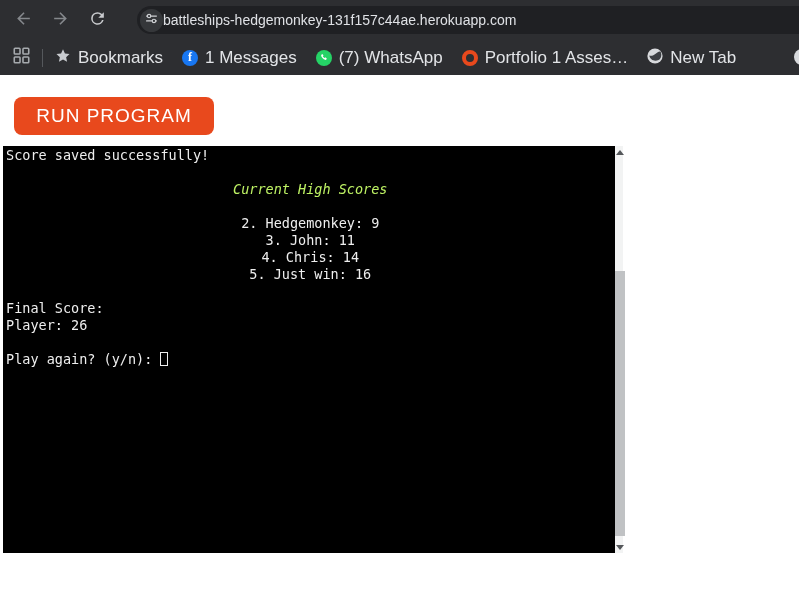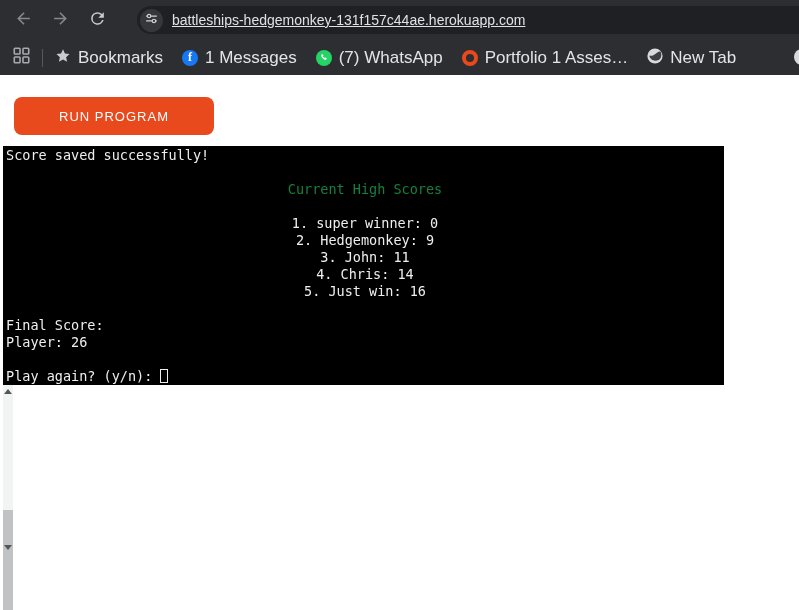--- a/index.html
+++ b/index.html
@@ -8,51 +8,51 @@
   .window { position:relative; width:799px; height:610px; background:#fff; }
 
   
   .topbar { height:40px; background:#2d2e31; display:flex; align-items:center; padding-left:12px; }
   .nav-btn { width:22px; height:22px; display:flex; align-items:center; justify-content:center;
              margin-right:15px; border-radius:50%; cursor:pointer; flex:0 0 auto; }
   .omnibox { flex:1; height:28px; background:#1f2023; border-radius:14px 0 0 14px;
              margin-left:14px; display:flex; align-items:center; padding-left:3px; }
   .site-settings { width:23px; height:23px; border-radius:50%; background:#35373a;
                    display:flex; align-items:center; justify-content:center; flex:0 0 auto; }
-  .url-text { color:#dfe1e5; font-size:14px; margin-left:9px; white-space:nowrap;text-decoration:underline; }
+  .url-text { color:#dfe1e5; font-size:14px; white-space:nowrap; }
 
   
   .bookmarks { height:35px; background:#2d2e31; display:flex; align-items:center; padding-left:13px;
                position:relative; overflow:hidden; }
   .bm-sep { width:1px; height:18px; background:#55585c; margin:0 12px 0 12px; flex:0 0 auto; }
   .bm-item { display:flex; align-items:center; margin-right:19px; cursor:pointer; flex:0 0 auto; }
   .bm-label { color:#e2e4e7; font-size:17px; margin-left:7px; white-space:nowrap; }
   .fav { width:16px; height:16px; border-radius:50%; display:flex; align-items:center; justify-content:center; }
   .fav-fb { background:#1877f2; color:#fff; font-size:12px; font-weight:bold; font-family:"Liberation Serif",serif; }
   .fav-wa { background:#25d366; }
   .fav-yt { width:16px; height:12px; border-radius:3px; background:#fd0808; display:flex; align-items:center; justify-content:center; }
   .yt-tri { width:0; height:0; border-left:5px solid #fff; border-top:3px solid transparent; border-bottom:3px solid transparent; }
   .fav-ring { width:16px; height:16px; border-radius:50%; border:4.5px solid #e8491d; background:transparent; }
   .edge-circle { position:absolute; right:-11px; top:9px; width:16px; height:16px; border-radius:50%; background:#d8dadd; }
 
   
   .main { position:relative; width:799px; height:535px; background:#ffffff; }
   .run-btn { position:absolute; left:14px; top:22px; width:200px; height:38px;
              background:#e8491d; border:none; border-radius:8px; color:#ffffff;
-             font-size:13px; letter-spacing:1px; font-weight:500; cursor:pointer;
+             font-size:19px; letter-spacing:1px; font-weight:500; cursor:pointer;
              font-family:"Liberation Sans", sans-serif; }
 
   
-  .terminal { position:absolute; left:3px; top:71px; width:620px; height:407px; display:flex;flex-direction:column; }
+  .terminal { position:absolute; left:3px; top:71px; width:620px; height:407px; display:flex; }
   .term-screen { width:721px; height:407px; background:#000; padding:1px 0 0 3px;
                  font-family:"DejaVu Sans Mono", monospace; font-size:13.5px; line-height:17px;
                  color:#eeeeee; cursor:text; }
   .tline { height:17px; white-space:pre; }
   .tline.center { text-align:center; }
-  .tline.purple { color:#15803d; }
+  .tline.purple { color:#bef264;font-style:italic; }
   .tline.teal   { color:#2cc5b2; }
   .cursor { display:inline-block; width:8px; height:14px; border:1px solid #eeeeee;
             vertical-align:-2px; }
 
   .term-scrollbar { position:relative; width:10px; height:407px; background:#f2f3f3; }
   .sb-arrow { position:absolute; left:0; width:10px; height:12px; display:flex; align-items:center; justify-content:center; cursor:pointer; }
   .sb-up { top:0; }
   .sb-down { bottom:0; }
   .tri-up { width:0; height:0; border-left:4px solid transparent; border-right:4px solid transparent; border-bottom:5px solid #54575a; }
   .tri-down { width:0; height:0; border-left:4px solid transparent; border-right:4px solid transparent; border-top:5px solid #54575a; }
@@ -160,21 +160,20 @@
   <div class="main">
 
     <button class="run-btn">RUN PROGRAM</button>
 
     <div class="terminal">
       <div class="term-screen">
         <div class="tline">Score saved successfully!</div>
         <div class="tline"></div>
         <div class="tline center purple">Current High Scores</div>
         <div class="tline"></div>
-        <div class="tline center">1. super winner: 0</div>
         <div class="tline center">2. Hedgemonkey: 9</div>
         <div class="tline center">3. John: 11</div>
         <div class="tline center">4. Chris: 14</div>
         <div class="tline center">5. Just win: 16</div>
         <div class="tline"></div>
         <div class="tline">Final Score:</div>
         <div class="tline">Player: 26</div>
         <div class="tline"></div>
         <div class="tline"><span>Play again? (y/n): </span><span class="cursor"></span></div>
       </div>

